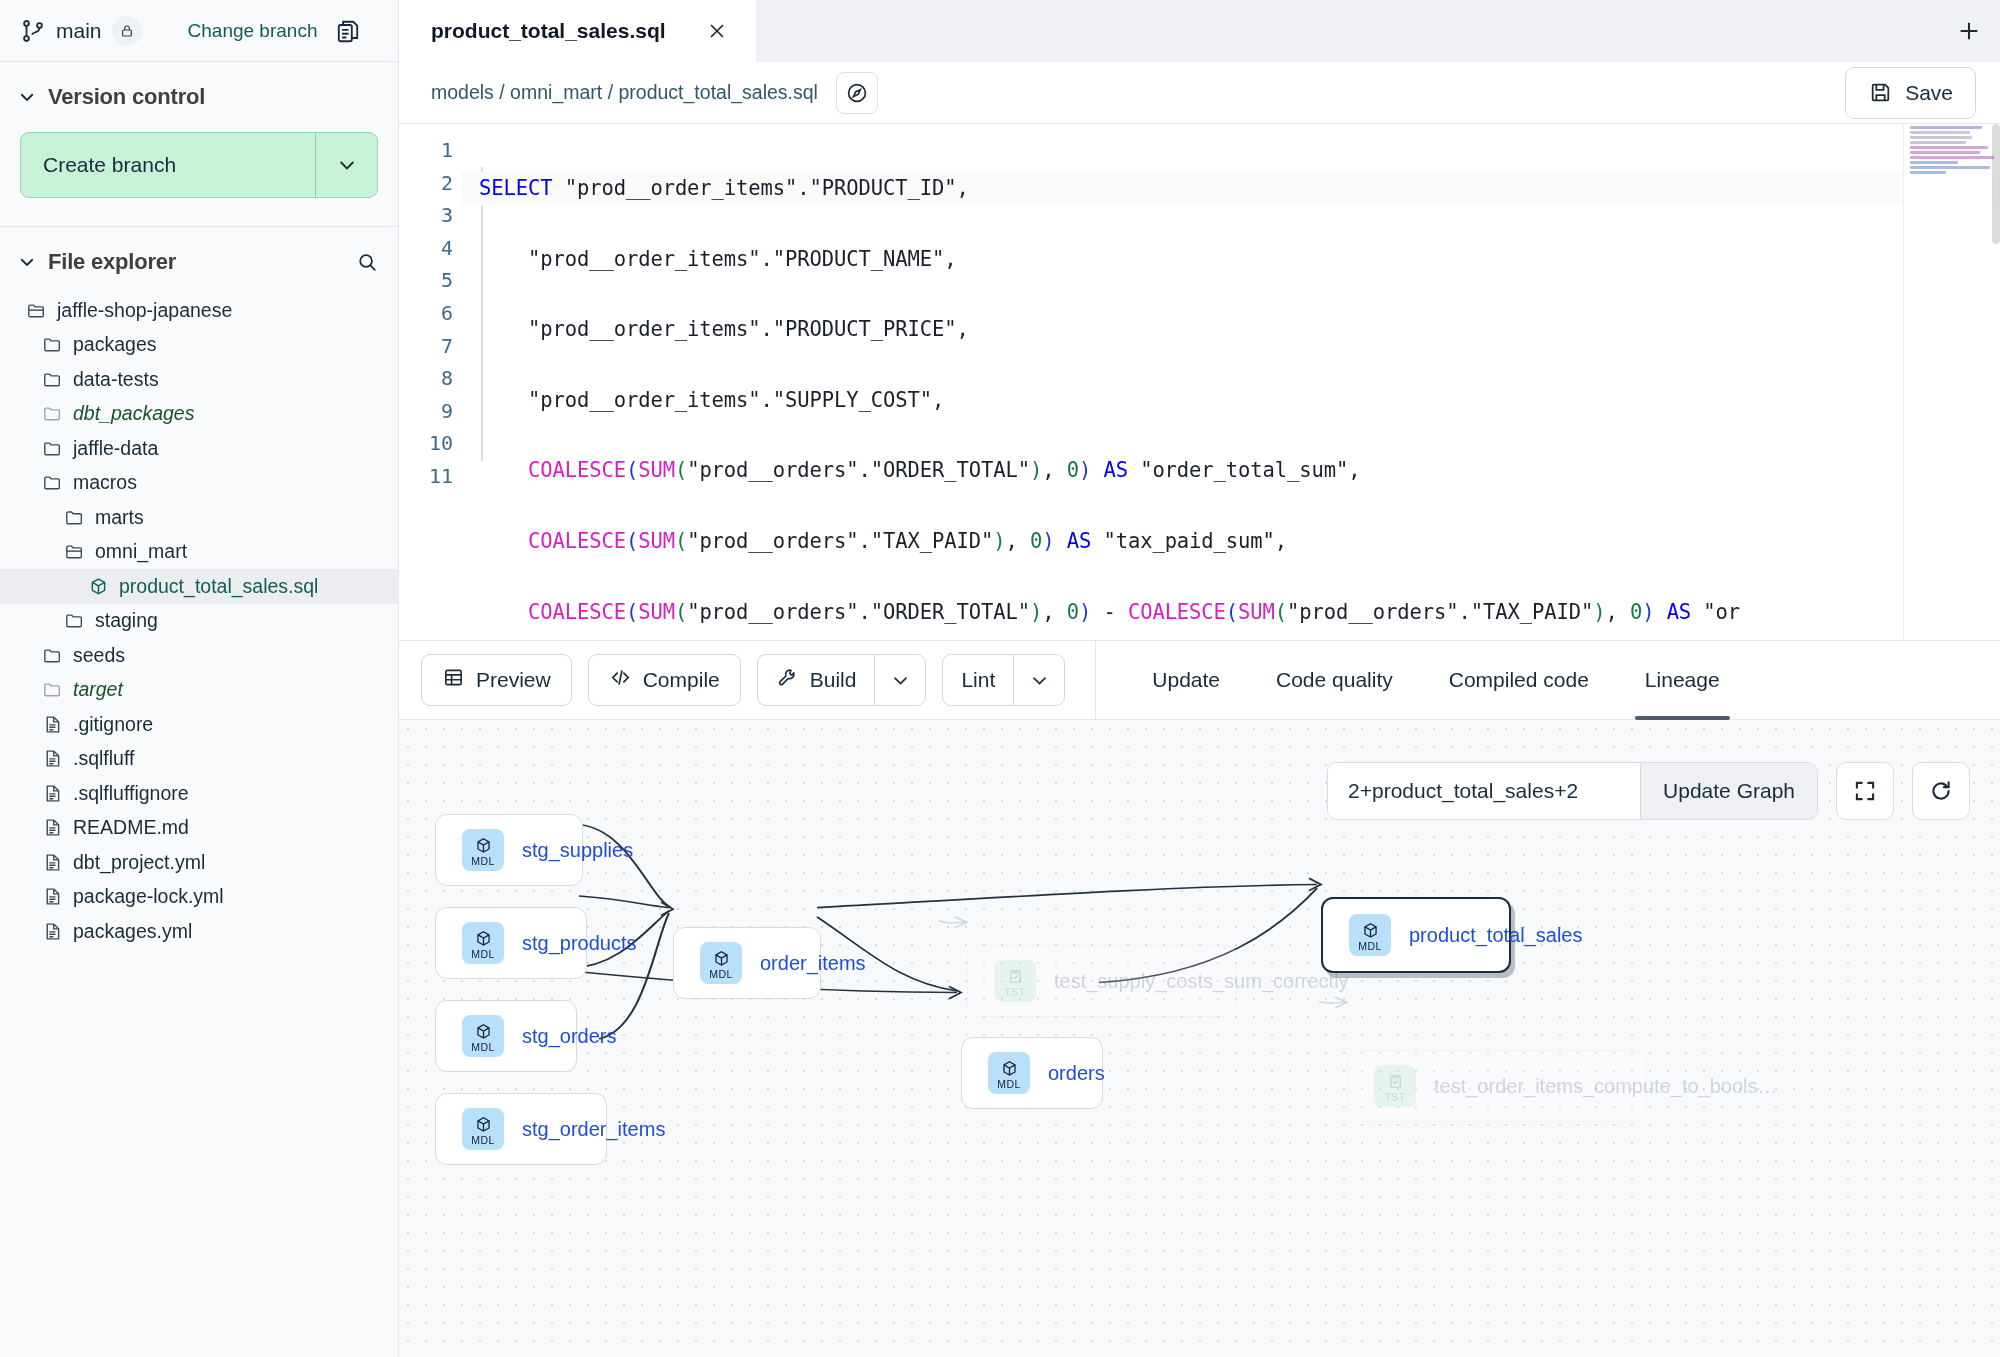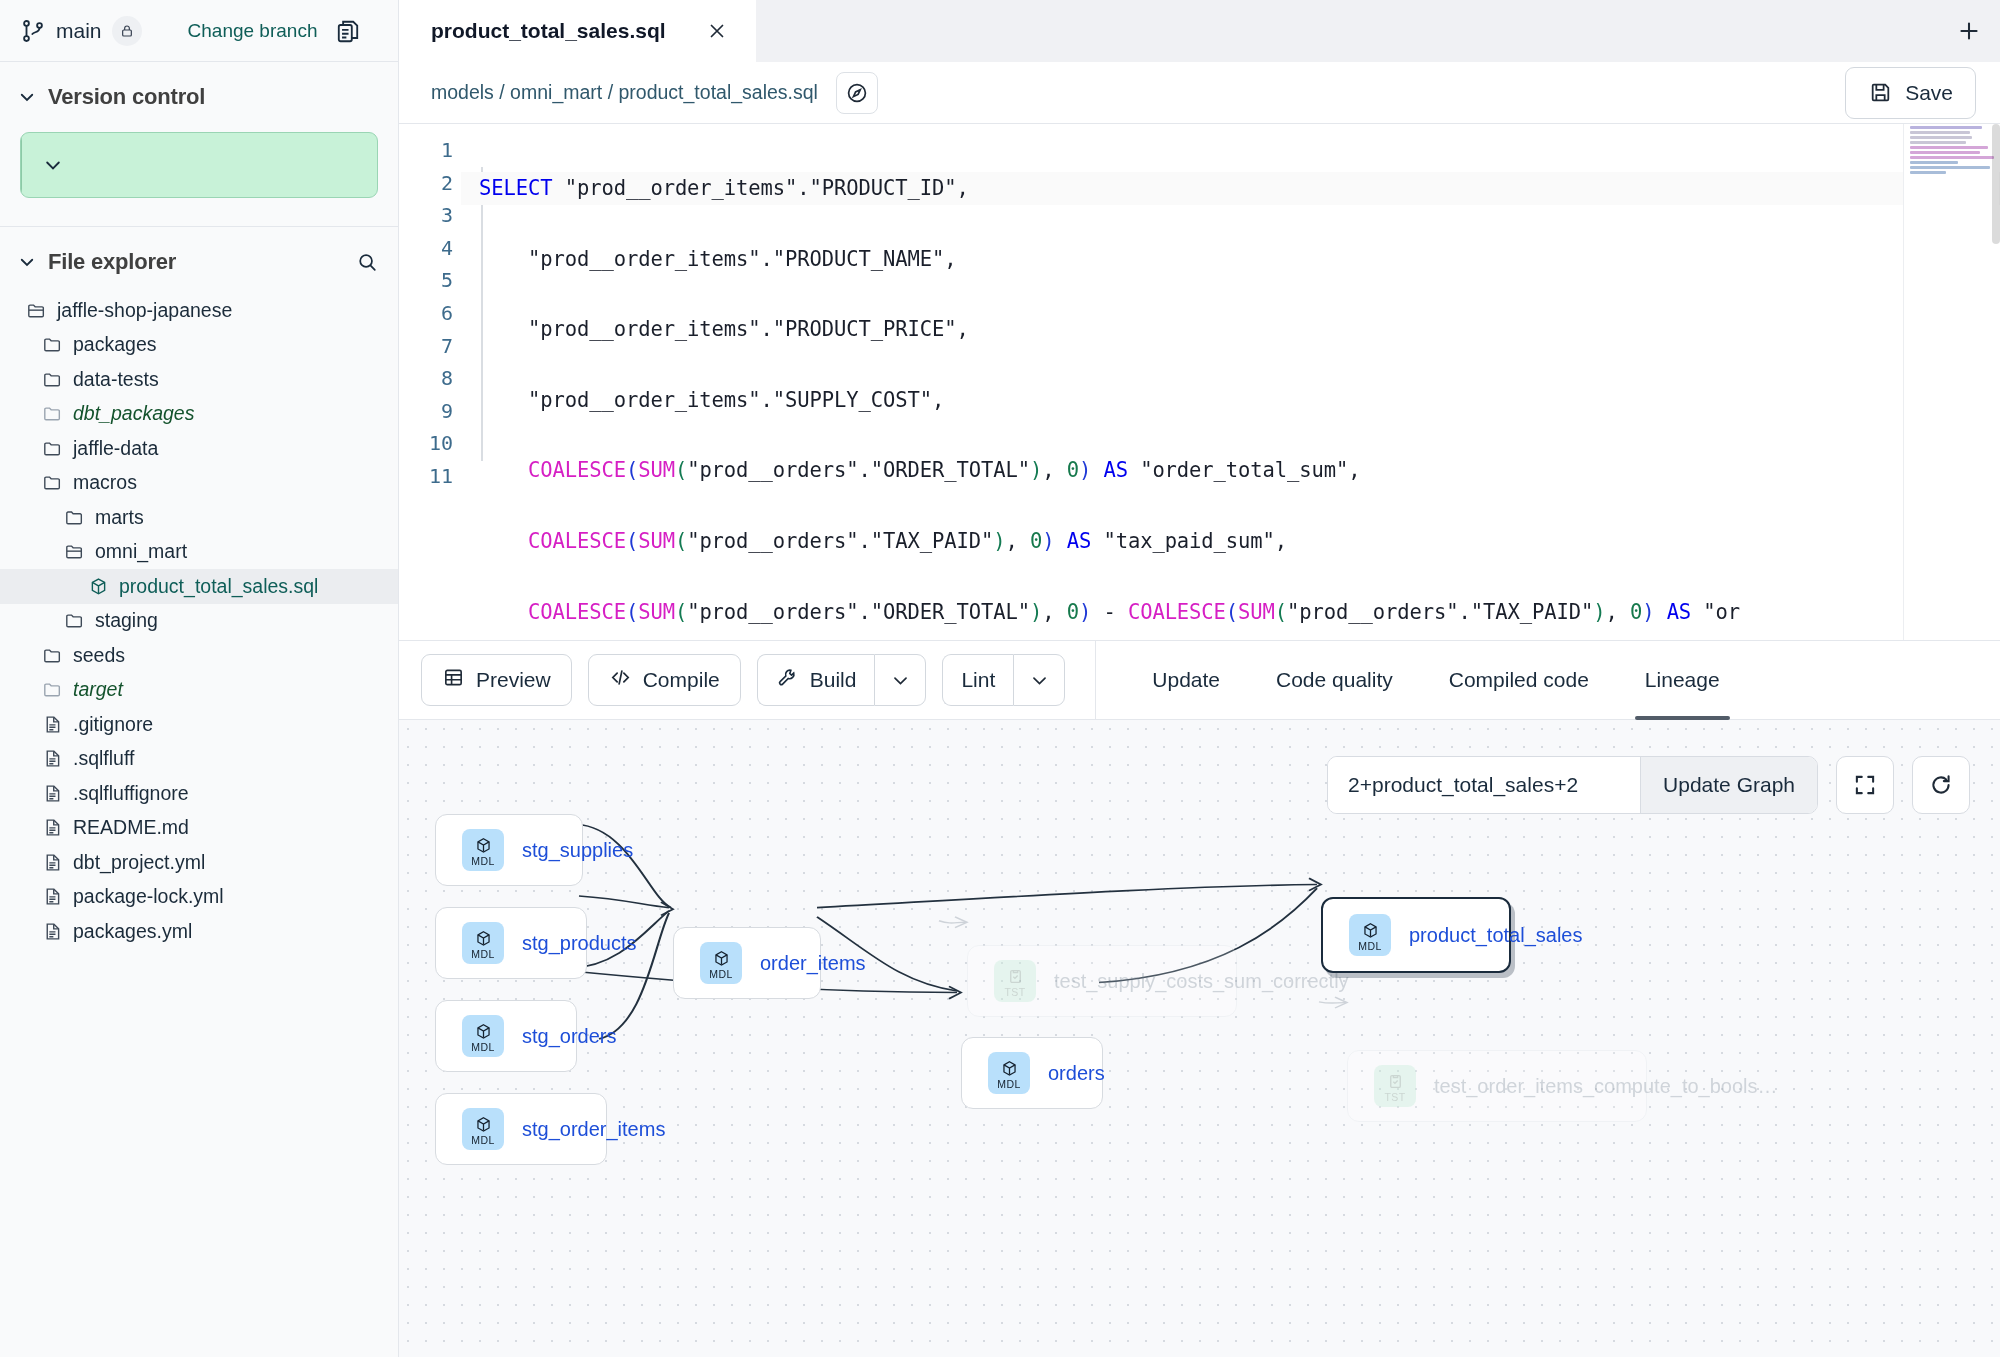--- a/index.html
+++ b/index.html
@@ -210,21 +210,21 @@
   }
 
   
   .lineage {
     flex: 1; position: relative; background-color: #f8f9fb;
     background-image: radial-gradient(#d6dae0 1.2px, transparent 1.2px);
     background-size: 18px 18px;
     overflow: hidden;
   }
   .graph-controls {
-    position: absolute; top: 36px; right: 30px; display: flex; align-items: center; gap: 18px;
+    position: absolute; top: 42px; right: 30px; display: flex; align-items: center; gap: 18px;
     z-index: 5;
   }
   .gsearch { display: flex; border: 1px solid #d8dce2; border-radius: 10px; overflow: hidden; background:#fff; }
   .gsearch input {
     border: none; outline: none; height: 56px; width: 312px;
     padding: 0 20px; font-size: 21px; color: #1a2b3c;
     font-family: "Liberation Sans", sans-serif; background: #fff;
   }
   .gsearch .upd {
     height: 56px; display: flex; align-items: center; padding: 0 22px;
@@ -305,20 +305,21 @@
       <span class="chev">
         <svg viewBox="0 0 24 24" fill="none" stroke="currentColor" stroke-width="2.4" stroke-linecap="round">
             <path d="M5 9l7 7 7-7"></path>
           </svg>
       </span>
       <span class="panel-title">Version control</span>
     </div>
 
     <div class="vc-body">
       <div class="create-branch">
+        <div class="cb-main">Create branch</div>
         <div class="cb-split">
           <svg viewBox="0 0 24 24" fill="none" stroke="currentColor" stroke-width="2.2" stroke-linecap="round">
               <path d="M5 9l7 7 7-7"></path>
             </svg>
         </div>
       </div>
     </div>
 
     <div class="fe-header">
       <span class="chev">

